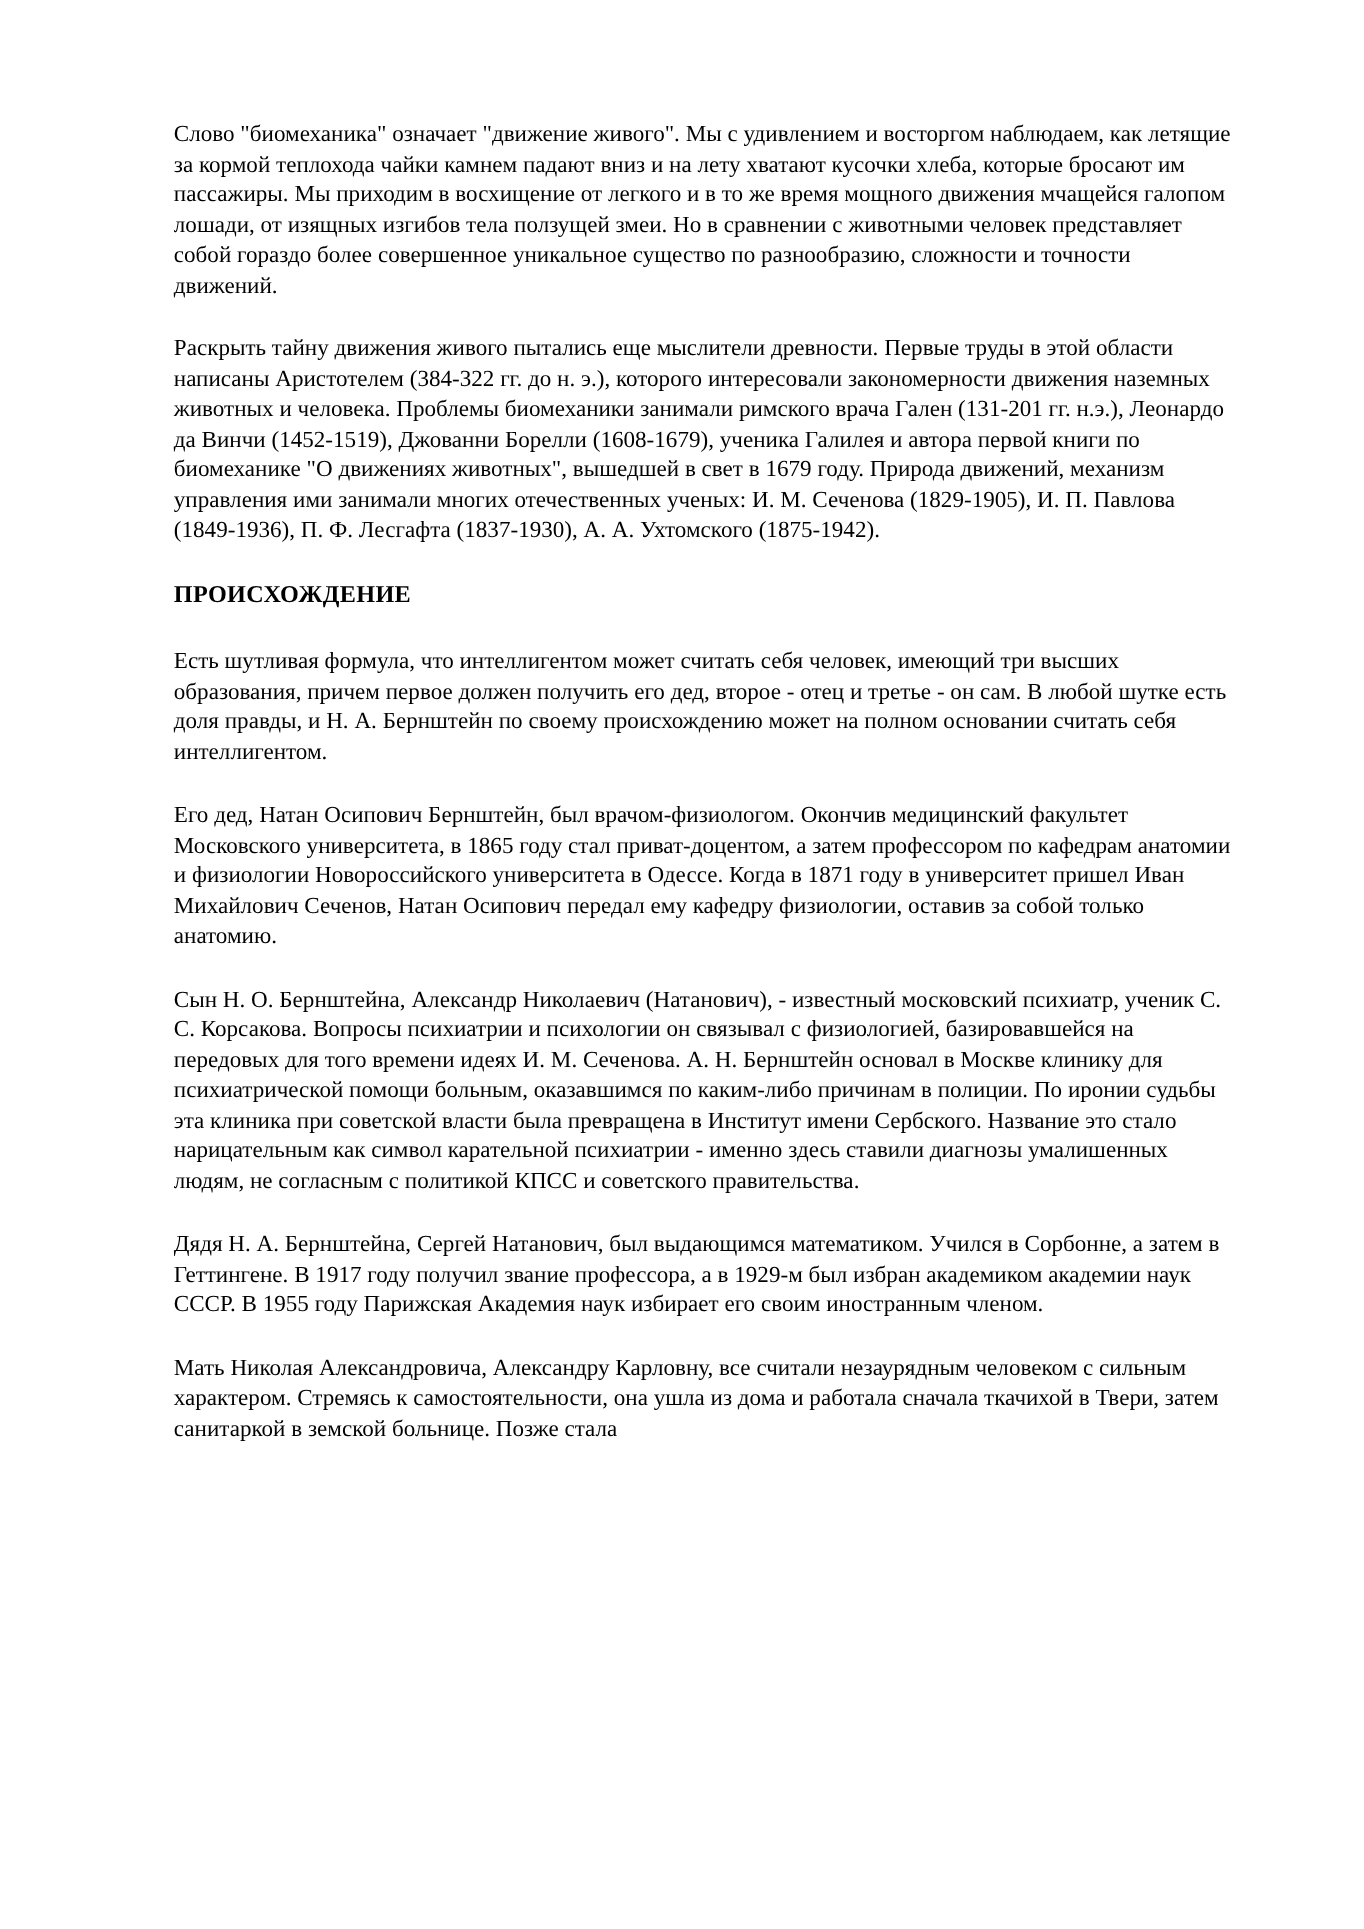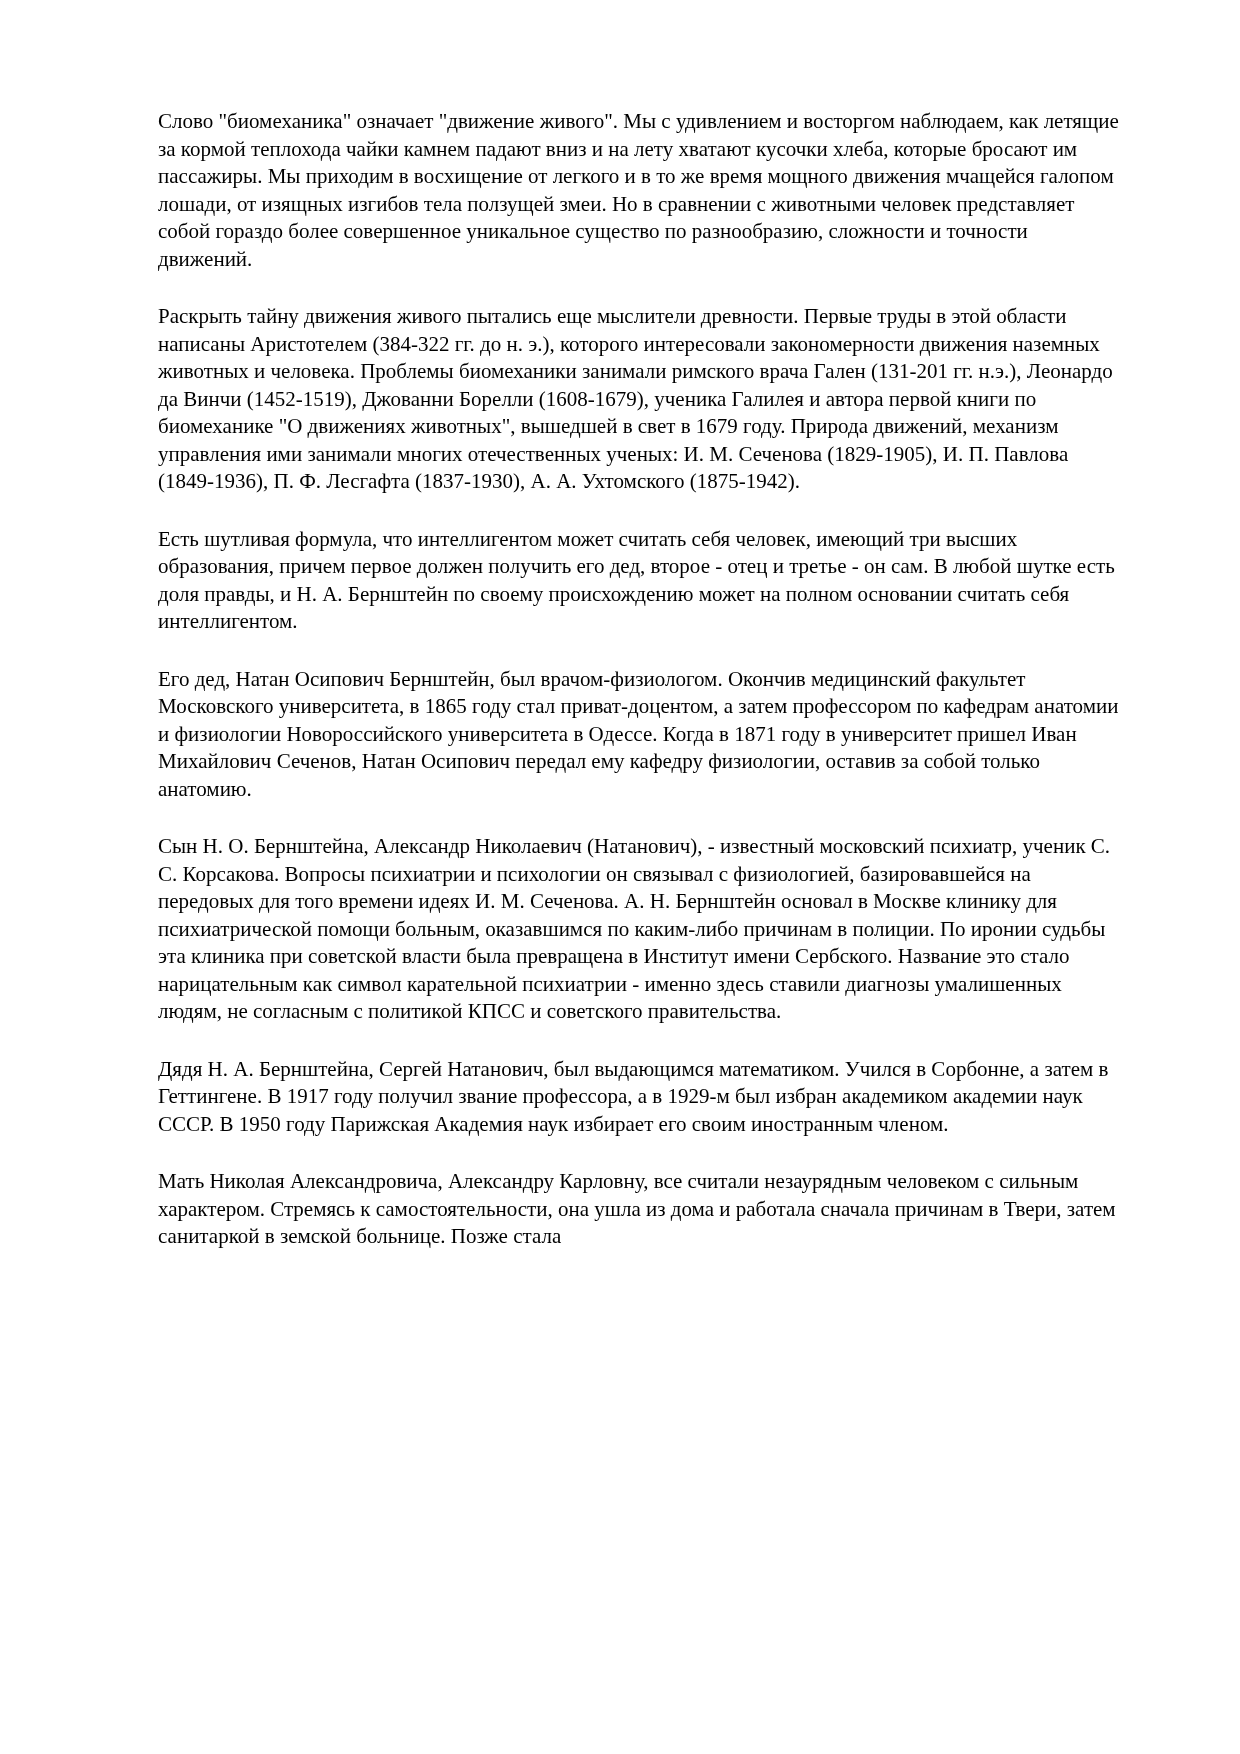--- a/index.html
+++ b/index.html
@@ -38,19 +38,20 @@
     letter-spacing: 0.3px;
   }
 </style>
 </head>
 <body>
 
 <div class="page">
   <div class="doc-content">
       <p>Слово "биомеханика" означает "движение живого". Мы с удивлением и восторгом наблюдаем, как летящие за кормой теплохода чайки камнем падают вниз и на лету хватают кусочки хлеба, которые бросают им пассажиры. Мы приходим в восхищение от легкого и в то же время мощного движения мчащейся галопом лошади, от изящных изгибов тела ползущей змеи. Но в сравнении с животными человек представляет собой гораздо более совершенное уникальное существо по разнообразию, сложности и точности движений.</p>
       <p>Раскрыть тайну движения живого пытались еще мыслители древности. Первые труды в этой области написаны Аристотелем (384-322 гг. до н. э.), которого интересовали закономерности движения наземных животных и человека. Проблемы биомеханики занимали римского врача Гален (131-201 гг. н.э.), Леонардо да Винчи (1452-1519), Джованни Борелли (1608-1679), ученика Галилея и автора первой книги по биомеханике "О движениях животных", вышедшей в свет в 1679 году. Природа движений, механизм управления ими занимали многих отечественных ученых: И. М. Сеченова (1829-1905), И. П. Павлова (1849-1936), П. Ф. Лесгафта (1837-1930), А. А. Ухтомского (1875-1942).</p>
+      <h2>ПРОИСХОЖДЕНИЕ</h2>
       <p>Есть шутливая формула, что интеллигентом может считать себя человек, имеющий три высших образования, причем первое должен получить его дед, второе - отец и третье - он сам. В любой шутке есть доля правды, и Н. А. Бернштейн по своему происхождению может на полном основании считать себя интеллигентом.</p>
       <p>Его дед, Натан Осипович Бернштейн, был врачом-физиологом. Окончив медицинский факультет Московского университета, в 1865 году стал приват-доцентом, а затем профессором по кафедрам анатомии и физиологии Новороссийского университета в Одессе. Когда в 1871 году в университет пришел Иван Михайлович Сеченов, Натан Осипович передал ему кафедру физиологии, оставив за собой только анатомию.</p>
       <p>Сын Н. О. Бернштейна, Александр Николаевич (Натанович), - известный московский психиатр, ученик С. С. Корсакова. Вопросы психиатрии и психологии он связывал с физиологией, базировавшейся на передовых для того времени идеях И. М. Сеченова. А. Н. Бернштейн основал в Москве клинику для психиатрической помощи больным, оказавшимся по каким-либо причинам в полиции. По иронии судьбы эта клиника при советской власти была превращена в Институт имени Сербского. Название это стало нарицательным как символ карательной психиатрии - именно здесь ставили диагнозы умалишенных людям, не согласным с политикой КПСС и советского правительства.</p>
-      <p>Дядя Н. А. Бернштейна, Сергей Натанович, был выдающимся математиком. Учился в Сорбонне, а затем в Геттингене. В 1917 году получил звание профессора, а в 1929-м был избран академиком академии наук СССР. В 1950 году Парижская Академия наук избирает его своим иностранным членом.</p>
-      <p>Мать Николая Александровича, Александру Карловну, все считали незаурядным человеком с сильным характером. Стремясь к самостоятельности, она ушла из дома и работала сначала причинам в Твери, затем санитаркой в земской больнице. Позже стала</p>
+      <p>Дядя Н. А. Бернштейна, Сергей Натанович, был выдающимся математиком. Учился в Сорбонне, а затем в Геттингене. В 1917 году получил звание профессора, а в 1929-м был избран академиком академии наук СССР. В 1955 году Парижская Академия наук избирает его своим иностранным членом.</p>
+      <p>Мать Николая Александровича, Александру Карловну, все считали незаурядным человеком с сильным характером. Стремясь к самостоятельности, она ушла из дома и работала сначала ткачихой в Твери, затем санитаркой в земской больнице. Позже стала</p>
     </div>
 </div>
 
 </body></html>

